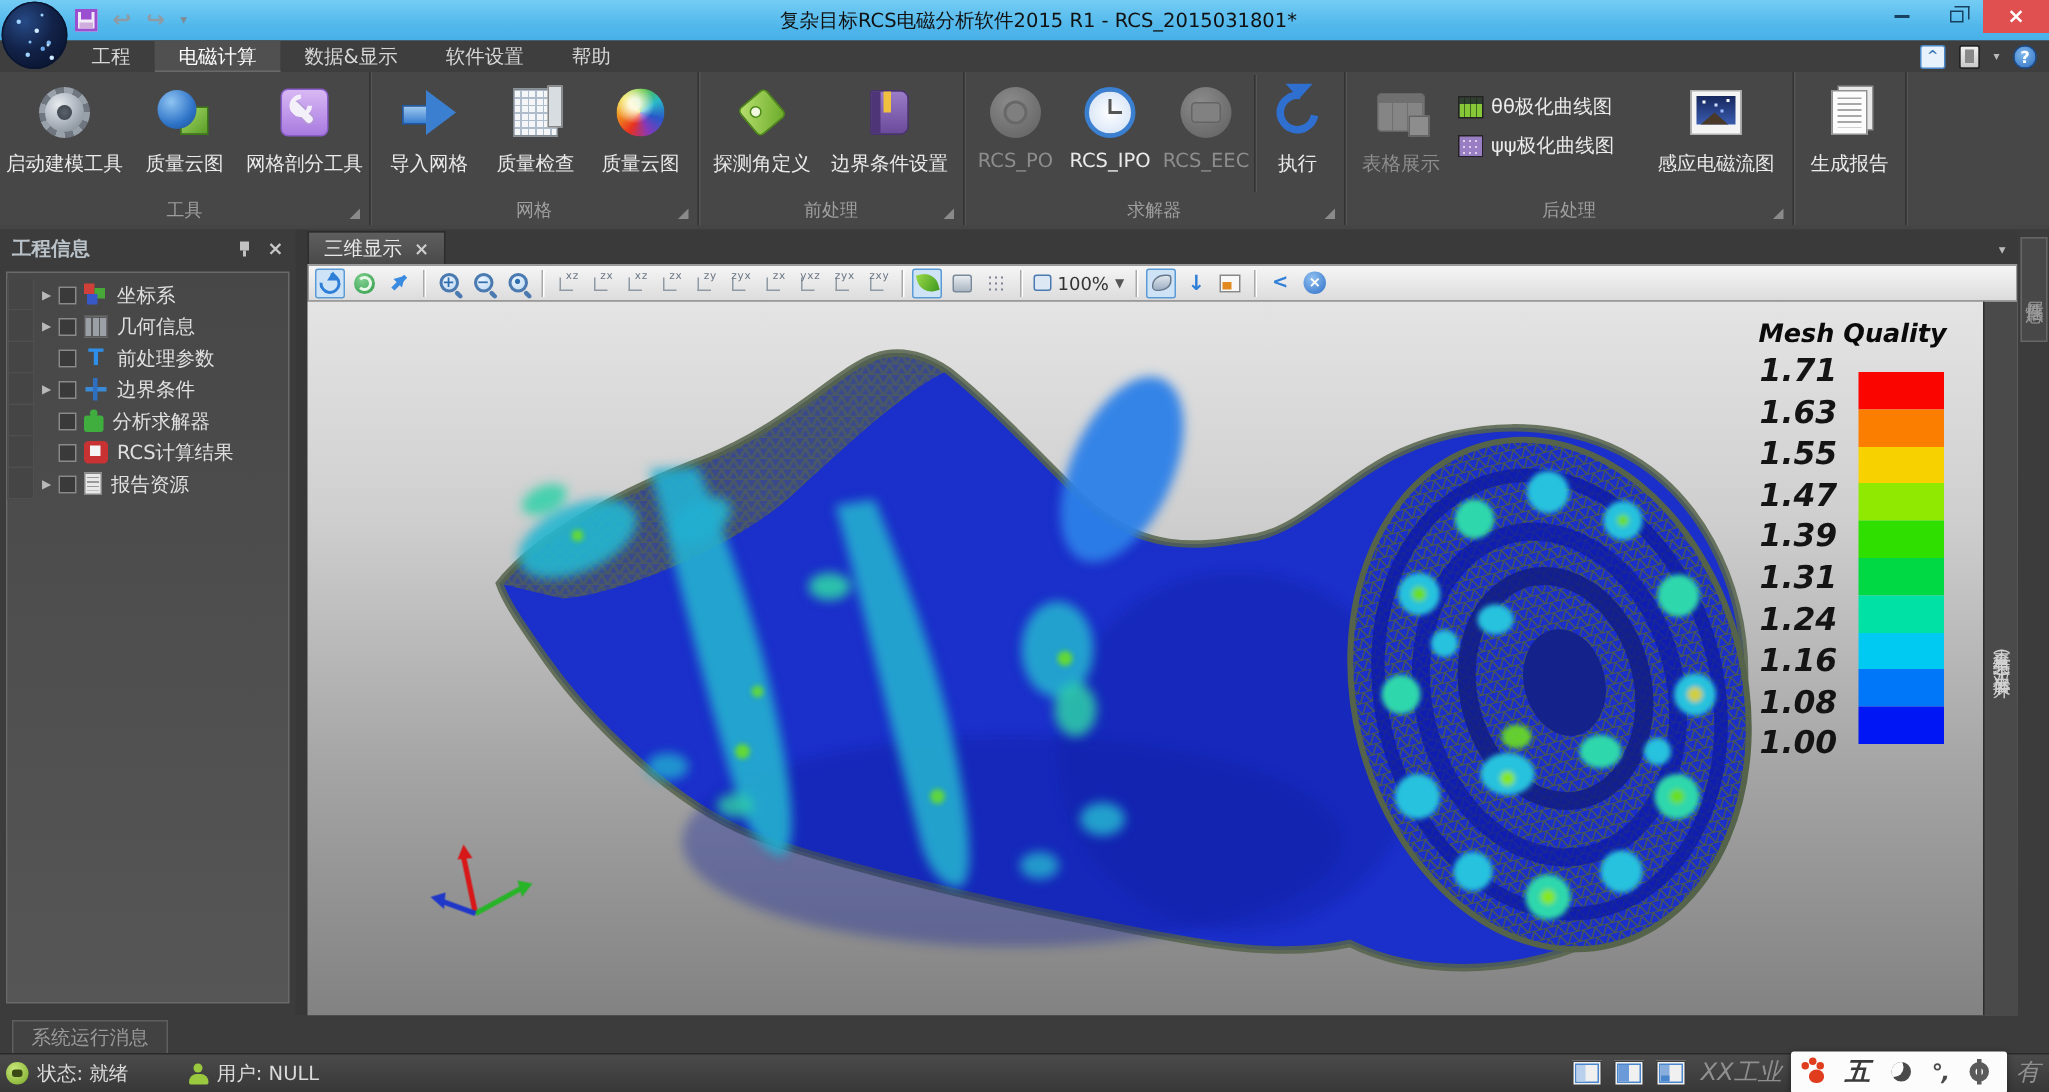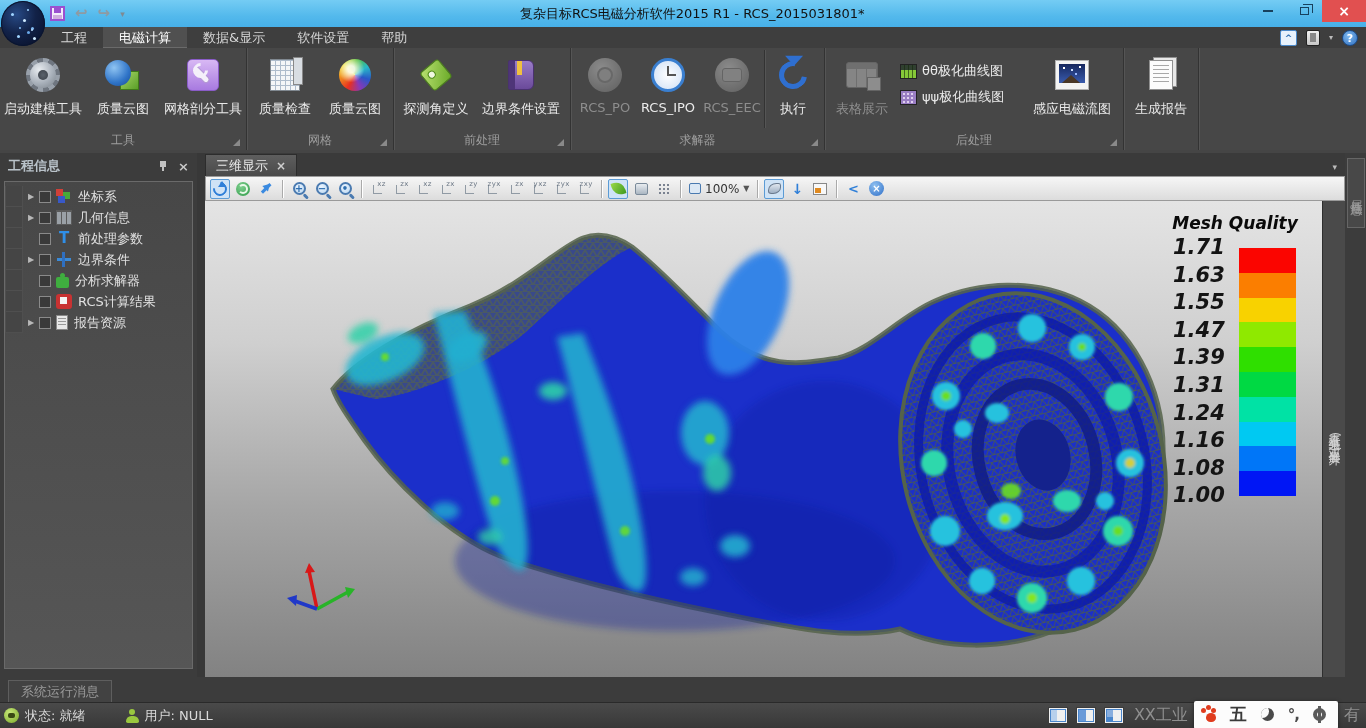--- a/index.html
+++ b/index.html
@@ -263,21 +263,21 @@
   .statusbar { position:absolute; left:0; top:702px; width:1366px; height:26px;
     background:linear-gradient(#4a4a4a,#383838); border-top:1px solid #2a2a2a;
     display:flex; align-items:center; padding:0 4px; }
   .st-ico { width:15px; height:15px; border-radius:50%; background:radial-gradient(circle at 38% 32%, #c8e87a,#7aa828);
     margin-right:6px; position:relative; }
   .st-ico::after { content:""; position:absolute; left:4px; top:5px; width:7px; height:5px; background:#3a4a14; border-radius:2px;}
   .st-text { color:#dadada; font-size:13px; margin-right:40px; }
   .user-ico { width:13px; height:14px; position:relative; margin-right:6px; }
   .user-ico::before { content:""; position:absolute; left:3.5px; top:0; width:6px; height:6px; border-radius:50%; background:#9ac83f; }
   .user-ico::after { content:""; position:absolute; left:0; bottom:0; width:13px; height:7px; border-radius:6px 6px 2px 2px; background:#9ac83f; }
-  .sb-right { margin-left:auto; display:flex; align-items:center; position:relative; }
+  .sb-right { margin-left:auto; display:flex; align-items:center; position:relative;font-style:italic; }
   .layout-ico { width:20px; height:17px; background:#f0f0f0; border:1px solid #3c3c3c; margin-right:8px; position:relative; }
   .layout-ico::before { content:""; position:absolute; inset:1px; border:1.5px solid #4a86cc; }
   .layout-ico.l1::after { content:""; position:absolute; left:2px; top:2px; bottom:2px; width:6px; background:#b8d0ec; }
   .layout-ico.l2::after { content:""; position:absolute; left:2px; top:2px; bottom:2px; width:7px; background:#6a9ad8; }
   .layout-ico.l3::after { content:""; position:absolute; left:2px; top:2px; bottom:2px; width:6px; background:#88aede;
     box-shadow:inset 0 -4px 0 #4a86cc; }
   .watermark { color:#8f8f8f; font-size:16px; margin:0 2px; white-space:nowrap; }
   .imebar { display:flex; align-items:center; gap:14px; background:#fcfcfc; border-radius:2px;
     box-shadow:0 1px 4px rgba(0,0,0,.5); padding:3px 12px; height:28px; margin:0 4px; position:relative; top:-1px; }
   .paw { width:10px; height:9px; background:#e03c1e; border-radius:50% 50% 45% 45%; position:relative; margin-top:6px;}
@@ -356,20 +356,26 @@
         </div>
       </div>
       <div class="rfooter">
           <span>工具</span>
         <div class="launcher"></div>
         </div>
     </div>
 
     <div class="rgroup">
       <div class="rbody">
+        <div class="rbtn" style="width:72px">
+          <div class="icowrap">
+              <div class="ico-import"></div>
+            </div>
+          <span class="rlabel">导入网格</span>
+        </div>
         <div class="rbtn" style="width:70px">
           <div class="icowrap">
               <div class="ico-qcheck"></div>
             </div>
           <span class="rlabel">质量检查</span>
         </div>
         <div class="rbtn" style="width:70px">
           <div class="icowrap">
               <div class="ico-qcloud"></div>
             </div>

